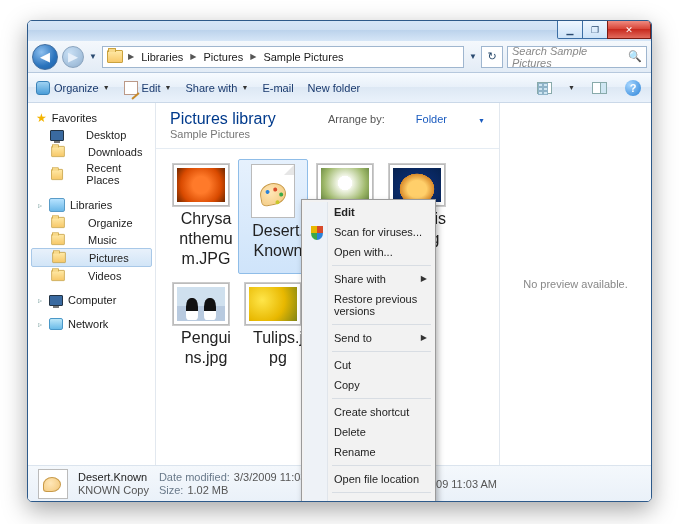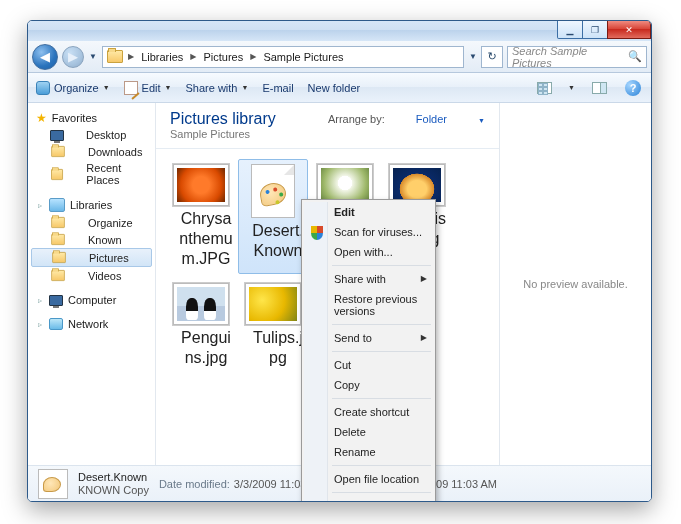--- a/index.html
+++ b/index.html
@@ -194,21 +194,21 @@
             <span class="tri">▹</span>
             <span class="libs-ico"></span>
             <span class="txt">Libraries</span>
           </div>
         <div class="side-link">
             <span class="folder-icon-sm" style="transform:scale(0.85)"></span>
             <span>Organize</span>
           </div>
         <div class="side-link">
             <span class="folder-icon-sm" style="transform:scale(0.85)"></span>
-            <span>Known</span>
+            <span>Music</span>
           </div>
         <div class="side-link sel">
             <span class="folder-icon-sm" style="transform:scale(0.85)"></span>
             <span>Pictures</span>
           </div>
         <div class="side-link">
             <span class="folder-icon-sm" style="transform:scale(0.85)"></span>
             <span>Videos</span>
           </div>
       </div>
@@ -280,20 +280,24 @@
       </div>
     <div class="det-col">
       <strong>Desert.Known</strong>
       <span>KNOWN Copy</span>
     </div>
     <div class="det-col">
       <div class="det-row">
           <span class="det-label">Date modified:</span>
           <span>3/3/2009 11:03 AM</span>
         </div>
+      <div class="det-row">
+          <span class="det-label">Size:</span>
+          <span>1.02 MB</span>
+        </div>
     </div>
     <div class="det-col">
       <div class="det-row">
           <span class="det-label">Date created:</span>
           <span>3/3/2009 11:03 AM</span>
         </div>
     </div>
   </div>
 
   <div class="ctx">

